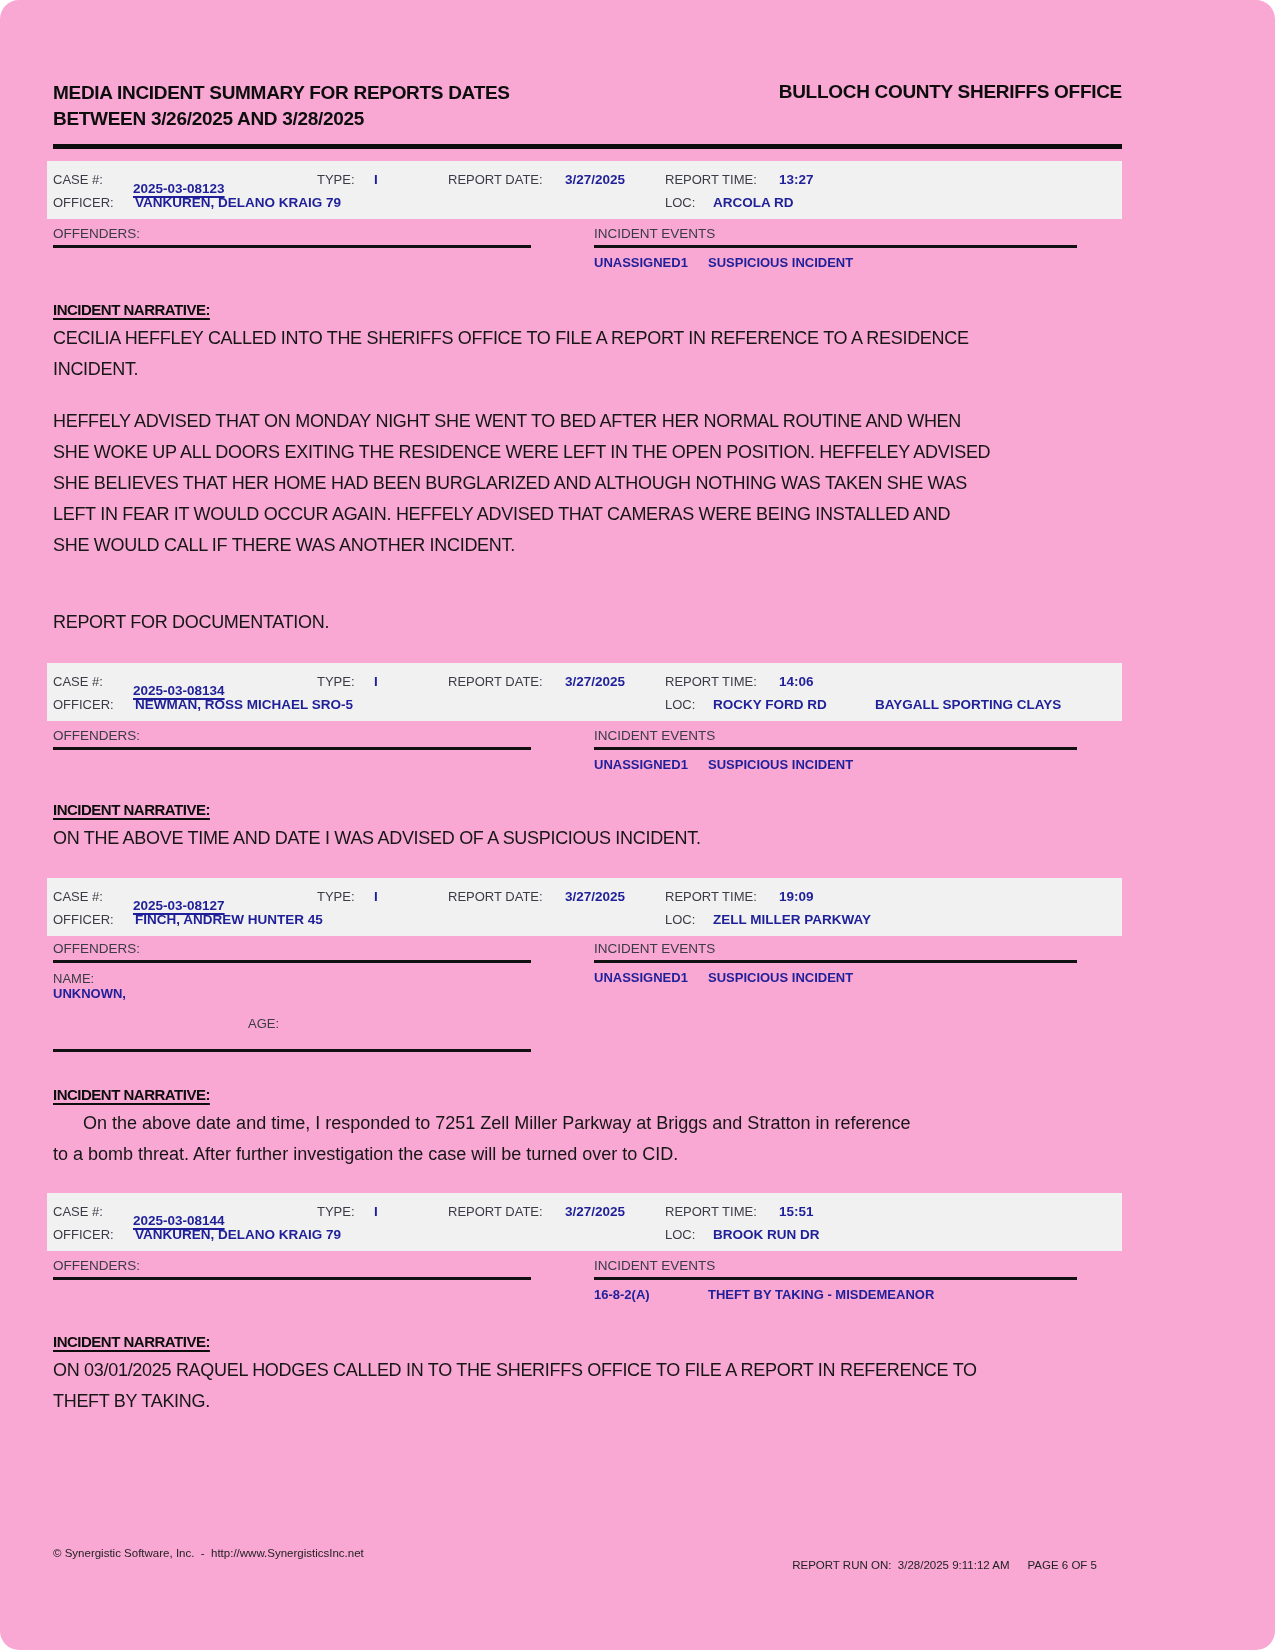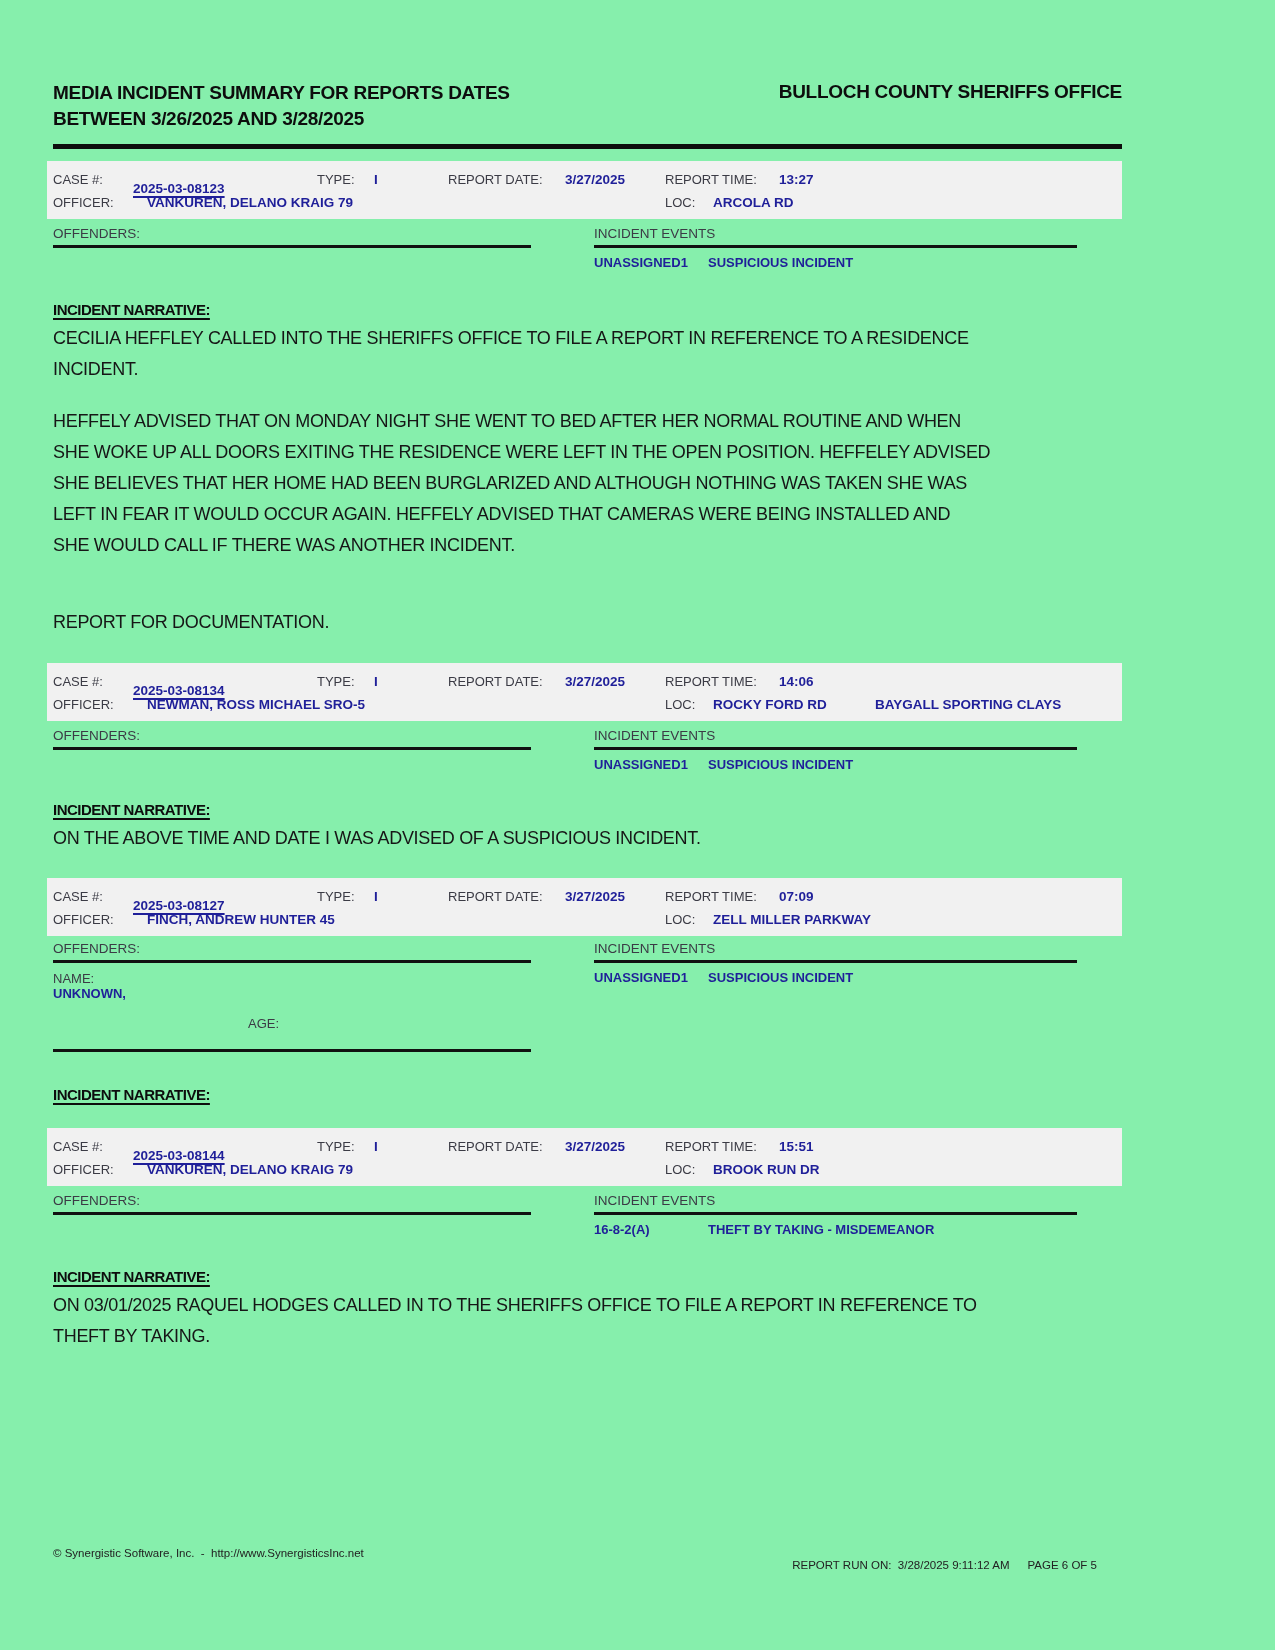--- a/index.html
+++ b/index.html
@@ -1,22 +1,23 @@
 <!DOCTYPE html>
 <html><head>
 <meta charset="utf-8">
 <style>
   html,body { margin:0; padding:0; background:#ffffff; }
   .page {
     position:relative;
     width:1275px; height:1650px;
-    background:#86efac;
+    background:#f9a8d4;
     font-family:"Liberation Sans", sans-serif;
     color:#161616;
     overflow:hidden;
+    border-radius:19px;
   }
   .content { margin:0 53px; width:1069px; }
 
   
   .doc-header { padding-top:80px; display:flex; justify-content:space-between; align-items:flex-start; }
   .doc-title {
     font-size:19px; font-weight:bold; line-height:26px;
     letter-spacing:-0.3px; color:#0d0d0d; width:620px; white-space:pre-line;
   }
   .agency { font-size:19px; font-weight:bold; letter-spacing:-0.3px; color:#0d0d0d; margin-top:1px; }
@@ -29,21 +30,21 @@
   }
   .case-band span { position:absolute; white-space:pre; }
   .lbl  { font-size:13px; color:#3b3b45; }
   .val  { font-size:13.5px; font-weight:bold; color:#1f1f99; }
   .row1 { top:11px; } .row2 { top:34px; }
   
   .o-caselbl { left:6px; }   .o-casenum { left:86px; }
   .o-typelbl { left:270px; } .o-typeval { left:327px; }
   .o-rdlbl   { left:401px; } .o-rdval   { left:518px; }
   .o-rtlbl   { left:618px; } .o-rtval   { left:732px; }
-  .o-offlbl  { left:6px; }   .o-offval  { left:100px; }
+  .o-offlbl  { left:6px; }   .o-offval  { left:88px; }
   .o-loclbl  { left:618px; } .o-locval  { left:666px; } .o-locval2 { left:828px; }
   .case-link { text-decoration:underline; text-underline-offset:3px; text-decoration-thickness:1.5px;margin-top:9px; }
 
   
   .case-detail { position:relative; margin-top:7px; min-height:46px; }
   .case-detail.tall { min-height:95px; }
   .col-left  { width:478px; }
   .col-right { position:absolute; left:541px; top:0; width:483px; }
   .sec-lbl { font-size:13.5px; color:#3b3b45; line-height:16px; display:block; }
   .sec-rule { height:3px; background:#111111; margin-top:3px; }
@@ -170,21 +171,21 @@
 
     <div>
       <div class="case-band mt-band3">
         <span class="lbl row1 o-caselbl">CASE #:</span>
         <span class="val row1 o-casenum case-link">2025-03-08127</span>
         <span class="lbl row1 o-typelbl">TYPE:</span>
         <span class="val row1 o-typeval">I</span>
         <span class="lbl row1 o-rdlbl">REPORT DATE:</span>
         <span class="val row1 o-rdval">3/27/2025</span>
         <span class="lbl row1 o-rtlbl">REPORT TIME:</span>
-        <span class="val row1 o-rtval">07:09</span>
+        <span class="val row1 o-rtval">19:09</span>
         <span class="lbl row2 o-offlbl">OFFICER:</span>
         <span class="val row2 o-offval">FINCH, ANDREW HUNTER 45</span>
         <span class="lbl row2 o-loclbl">LOC:</span>
         <span class="val row2 o-locval">ZELL MILLER PARKWAY</span>
       </div>
       <div class="case-detail tall mt-det3">
         <div class="col-left">
           <span class="sec-lbl">OFFENDERS:</span>
           <div class="sec-rule"></div>
           <div class="kv-row">
@@ -200,20 +201,22 @@
         <div class="col-right">
           <span class="sec-lbl">INCIDENT EVENTS</span>
           <div class="sec-rule"></div>
           <div class="ev-row">
             <span class="ev-code">UNASSIGNED1</span>
             <span class="ev-desc">SUSPICIOUS INCIDENT</span>
           </div>
         </div>
       </div>
       <div class="narr-head mt-h3">INCIDENT NARRATIVE:</div>
+      <p class="narr mixed indent1">On the above date and time, I responded to 7251 Zell Miller Parkway at Briggs and Stratton in reference
+to a bomb threat. After further investigation the case will be turned over to CID.</p>
     </div>
 
     <div>
       <div class="case-band mt-band4">
         <span class="lbl row1 o-caselbl">CASE #:</span>
         <span class="val row1 o-casenum case-link">2025-03-08144</span>
         <span class="lbl row1 o-typelbl">TYPE:</span>
         <span class="val row1 o-typeval">I</span>
         <span class="lbl row1 o-rdlbl">REPORT DATE:</span>
         <span class="val row1 o-rdval">3/27/2025</span>

